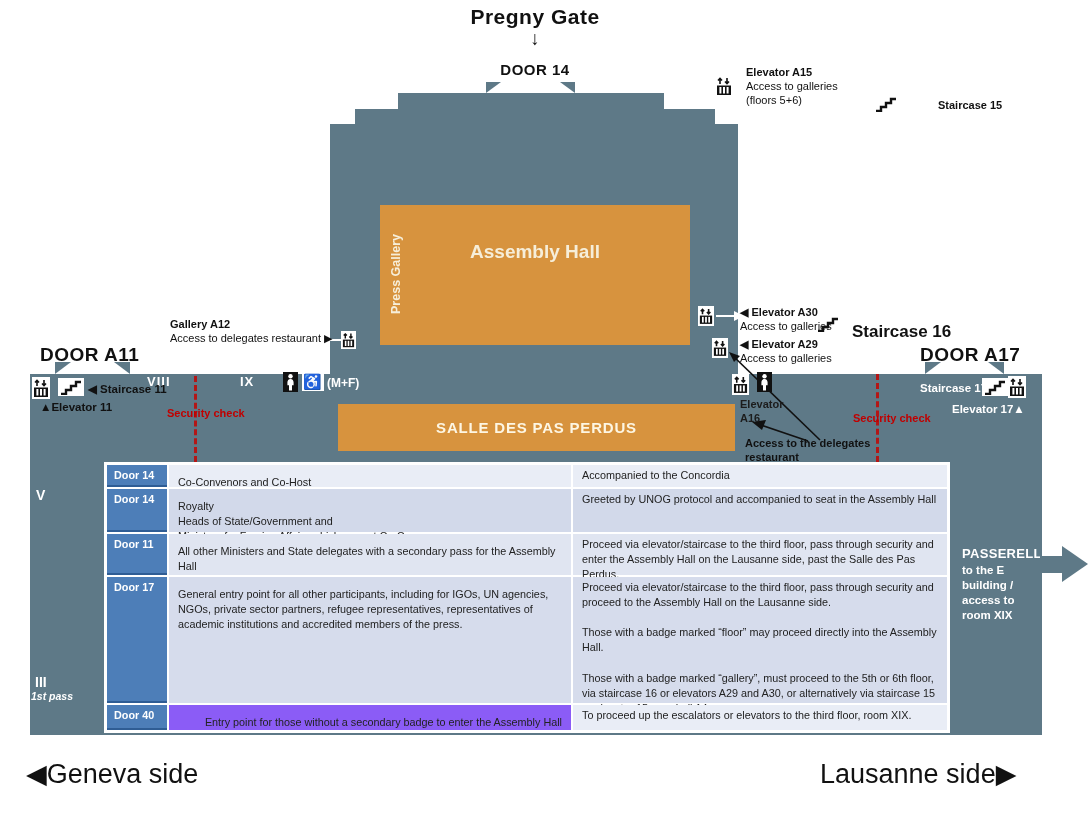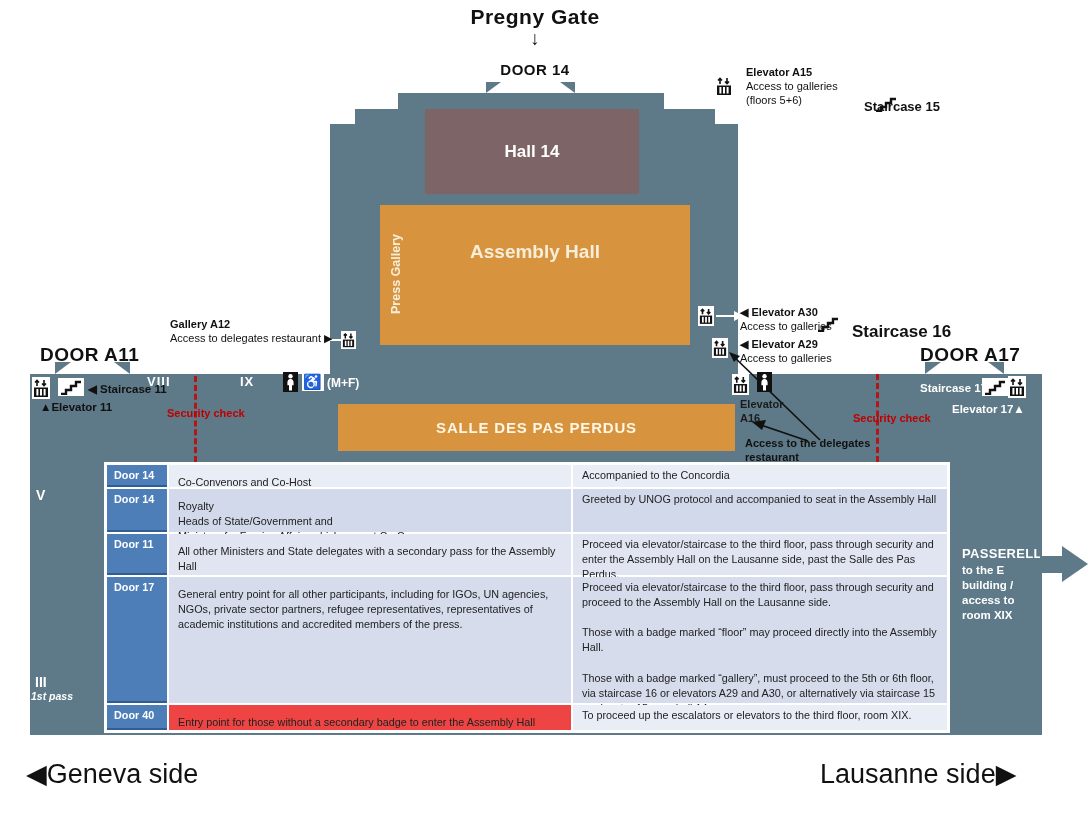--- a/index.html
+++ b/index.html
@@ -77,23 +77,20 @@
   <div class="b" style="left:330px;top:124px;width:408px;height:252px;"></div>
   <div class="b" style="left:30px;top:374px;width:1012px;height:361px;"></div>
 
   <div class="ntl" style="left:486px;top:82px;border-top-width:11px;border-right-width:15px;"></div>
   <div class="ntr" style="left:560px;top:82px;border-top-width:11px;border-left-width:15px;"></div>
   <div class="ntl" style="left:55px;top:362px;"></div>
   <div class="ntr" style="left:114px;top:362px;"></div>
   <div class="ntl" style="left:925px;top:362px;"></div>
   <div class="ntr" style="left:988px;top:362px;"></div>
 
-  <div class="abs hall14">
-    <span>Hall 14</span>
-  </div>
   <div class="abs assembly">
     <div class="press">Press Gallery</div>
     <div class="assembly-label">Assembly Hall</div>
   </div>
   <div class="abs salle">
     <span>SALLE DES PAS PERDUS</span>
   </div>
 
   <svg class="overlay" width="1089" height="817">
     <line x1="716" y1="316" x2="734" y2="316" stroke="#fff" stroke-width="2"></line>
@@ -168,21 +165,21 @@
       </svg>
   </span>
   <div class="lbl bold" style="left:746px;top:66px;">Elevator A15</div>
   <div class="lbl pre" style="left:746px;top:80px;">Access to galleries
 (floors 5+6)</div>
   <span class="icplain" style="left:874px;top:96px;">
     <svg width="24" height="16" viewBox="0 0 24 16">
         <path d="M2 15 H7 V11 H12 V7 H17 V3 H22" stroke="#111" stroke-width="2.4" fill="none"></path>
       </svg>
   </span>
-  <div class="lbl bold" style="left:864px;top:99px;font-size:13px;">Staircase 15</div>
+  <div class="lbl bold" style="left:938px;top:99px;font-size:11px;">Staircase 15</div>
 
   <span class="icbox" style="left:698px;top:306px;">
     <svg width="14" height="18" viewBox="0 0 16 20">
         <rect width="16" height="20" fill="#fff"></rect>
         <path d="M4 8 V3 M2 4.5 L4 2.5 L6 4.5" stroke="#111" stroke-width="1.8" fill="none"></path>
         <path d="M11 2 V7 M9 5.5 L11 7.5 L13 5.5" stroke="#111" stroke-width="1.8" fill="none"></path>
         <rect x="1" y="9.5" width="14" height="9.5" fill="#111"></rect>
         <rect x="3.4" y="11" width="2" height="6.5" fill="#fff"></rect>
         <rect x="7" y="11" width="2" height="6.5" fill="#fff"></rect>
         <rect x="10.6" y="11" width="2" height="6.5" fill="#fff"></rect>
@@ -289,21 +286,21 @@
       <div class="cell door">Door 17</div>
       <div class="cell who pre" style="background:#d6dcec;">General entry point for all other participants, including for IGOs, UN agencies, NGOs, private sector partners, refugee representatives, representatives of academic institutions and accredited members of the press.</div>
       <div class="cell how pre" style="background:#d6dcec;">Proceed via elevator/staircase to the third floor, pass through security and proceed to the Assembly Hall on the Lausanne side.
 
 Those with a badge marked “floor” may proceed directly into the Assembly Hall.
 
 Those with a badge marked “gallery”, must proceed to the 5th or 6th floor, via staircase 16 or elevators A29 and A30, or alternatively via staircase 15 or elevator 15 near hall 14.</div>
     </div>
     <div class="trow" style="height:25px;">
       <div class="cell door">Door 40</div>
-      <div class="cell who pre" style="background:#ef4444;">Entry point for those without a secondary badge to enter the Assembly Hall</div>
+      <div class="cell who pre" style="background:#8b5cf6;text-align:right;">Entry point for those without a secondary badge to enter the Assembly Hall</div>
       <div class="cell how pre" style="background:#e9edf6;">To proceed up the escalators or elevators to the third floor, room XIX.</div>
     </div>
   </div>
 
   <div class="foot" style="left:26px;top:758px;">◀Geneva side</div>
   <div class="foot" style="left:820px;top:758px;">Lausanne side▶</div>
 
 </div>
 
 </body></html>

